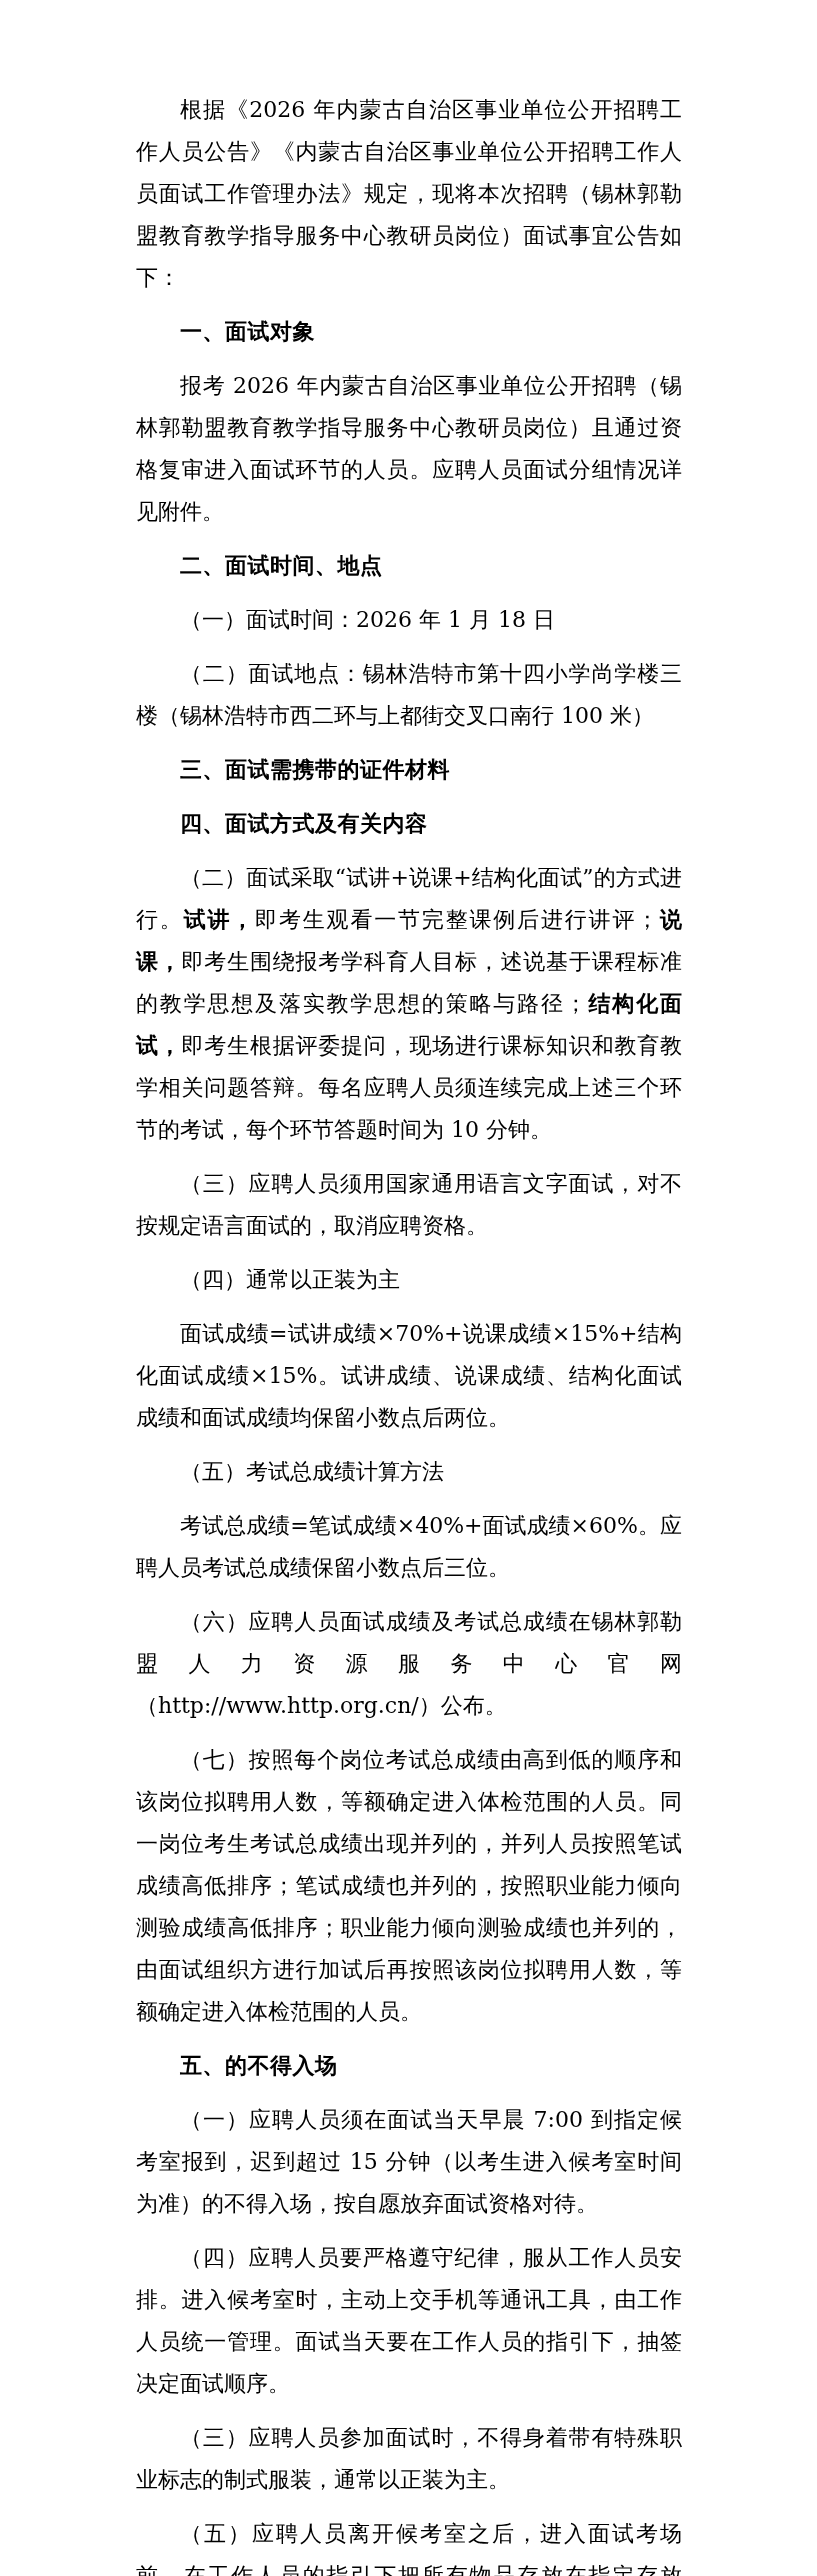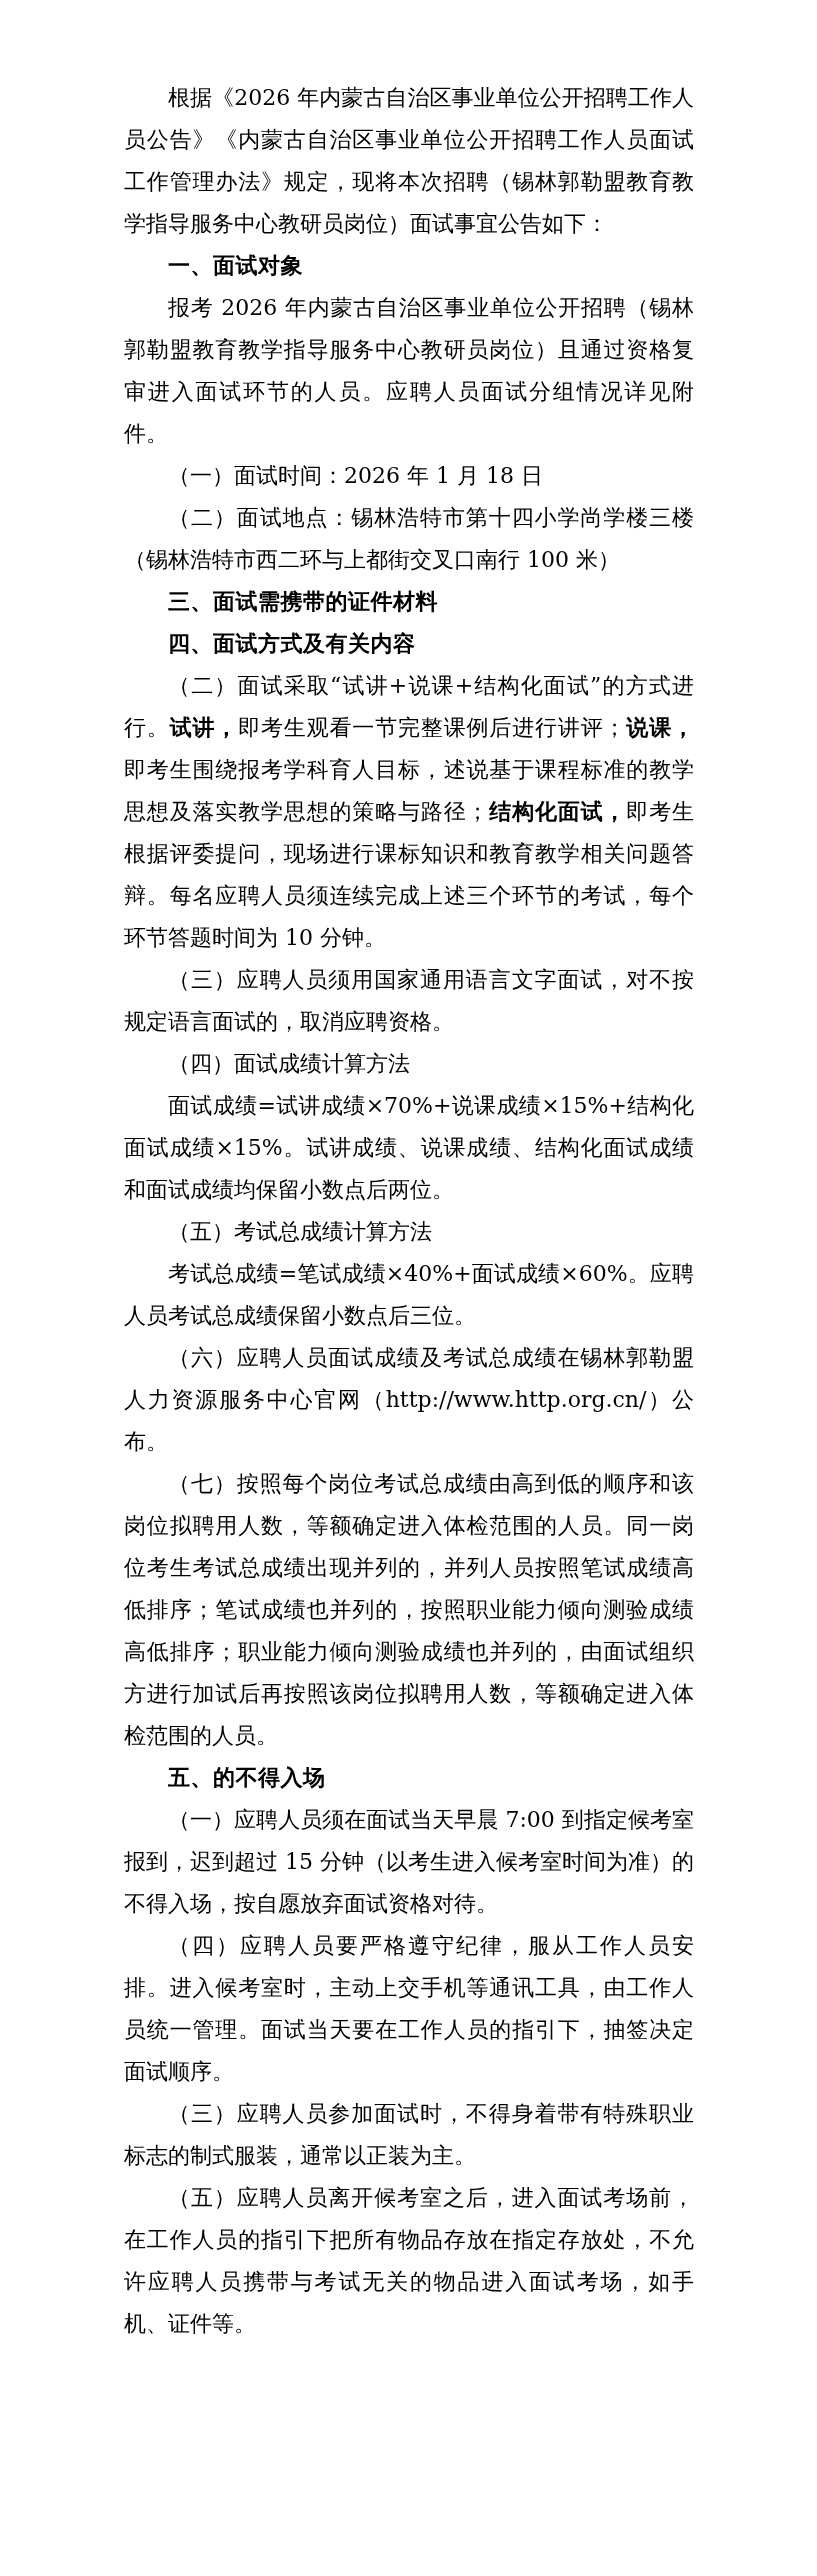--- a/index.html
+++ b/index.html
@@ -19,21 +19,21 @@
     top: 77px;
     left: 124px;
     width: 570px;
     color: #000000;
     font-family: "DejaVu Serif", "Liberation Serif", serif;
     font-size: 22px;
     line-height: 42px;
     text-align: justify;
   }
   .doc p {
-    margin: 0;
+    margin: 12px;
     padding: 0;
     text-indent: 2em;
   }
   .doc p.heading {
     font-family: Liberation Sans, sans-serif;
     font-weight: bold;
     letter-spacing: 0.5px;
   }
   .doc .hei-inline {
     font-family: "DejaVu Sans", "Liberation Sans", sans-serif;
@@ -45,33 +45,34 @@
 <body>
 
 <div class="page">
   <div class="doc">
 
     <p>根据《2026 年内蒙古自治区事业单位公开招聘工作人员公告》《内蒙古自治区事业单位公开招聘工作人员面试工作管理办法》规定，现将本次招聘（锡林郭勒盟教育教学指导服务中心教研员岗位）面试事宜公告如下：</p>
 
     <p class="heading">一、面试对象</p>
     <p>报考 2026 年内蒙古自治区事业单位公开招聘（锡林郭勒盟教育教学指导服务中心教研员岗位）且通过资格复审进入面试环节的人员。应聘人员面试分组情况详见附件。</p>
 
+    <p class="heading">二、面试时间、地点</p>
     <p>（一）面试时间：2026 年 1 月 18 日</p>
     <p>（二）面试地点：锡林浩特市第十四小学尚学楼三楼（锡林浩特市西二环与上都街交叉口南行 100 米）</p>
 
     <p class="heading">三、面试需携带的证件材料</p>
 
     <p class="heading">四、面试方式及有关内容</p>
 
     <p>
       <span>（二）面试采取“试讲+说课+结构化面试”的方式进行。</span><b class="hei-inline">试讲，</b><span>即考生观看一节完整课例后进行讲评；</span><b class="hei-inline">说课，</b><span>即考生围绕报考学科育人目标，述说基于课程标准的教学思想及落实教学思想的策略与路径；</span><b class="hei-inline">结构化面试，</b><span>即考生根据评委提问，现场进行课标知识和教育教学相关问题答辩。每名应聘人员须连续完成上述三个环节的考试，每个环节答题时间为 10 分钟。</span>
     </p>
 
     <p>（三）应聘人员须用国家通用语言文字面试，对不按规定语言面试的，取消应聘资格。</p>
-    <p>（四）面试成绩计算方法</p>
+    <p>（四）通常以正装为主</p>
     <p>面试成绩=试讲成绩×70%+说课成绩×15%+结构化面试成绩×15%。试讲成绩、说课成绩、结构化面试成绩和面试成绩均保留小数点后两位。</p>
     <p>（五）考试总成绩计算方法</p>
     <p>考试总成绩=笔试成绩×40%+面试成绩×60%。应聘人员考试总成绩保留小数点后三位。</p>
 
     <p>
       <span>（六）应聘人员面试成绩及考试总成绩在锡林郭勒盟人力资源服务中心官网（</span><span>http://www.http.org.cn/</span><span>）公布。</span>
     </p>
 
     <p>（七）按照每个岗位考试总成绩由高到低的顺序和该岗位拟聘用人数，等额确定进入体检范围的人员。同一岗位考生考试总成绩出现并列的，并列人员按照笔试成绩高低排序；笔试成绩也并列的，按照职业能力倾向测验成绩高低排序；职业能力倾向测验成绩也并列的，由面试组织方进行加试后再按照该岗位拟聘用人数，等额确定进入体检范围的人员。</p>
 

